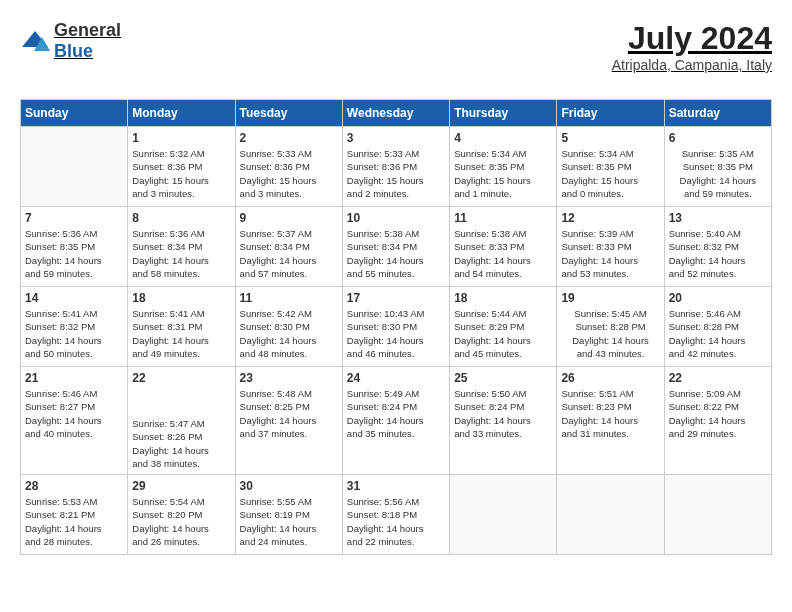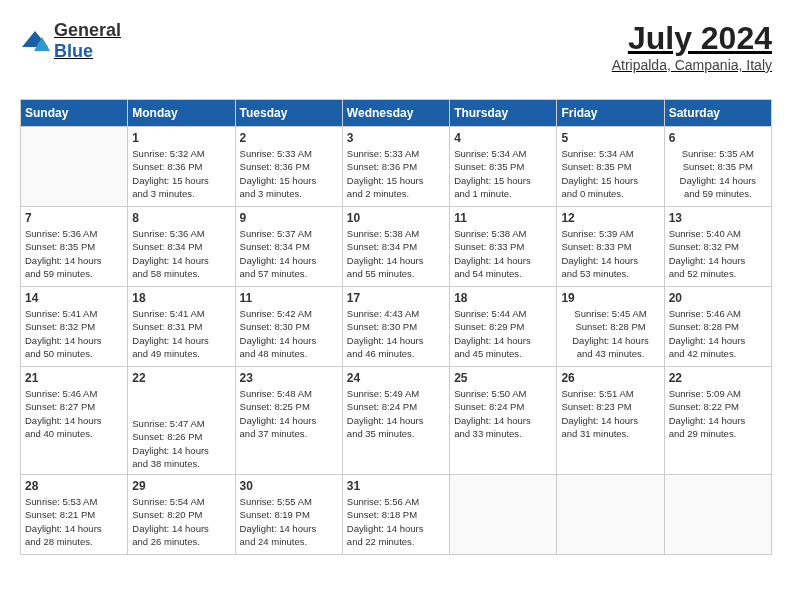--- a/index.html
+++ b/index.html
@@ -221,21 +221,21 @@
         </td>
         <td>
           <span class="day-number">11</span>
           <div class="day-info" style="white-space: pre-line;">Sunrise: 5:42 AM
 Sunset: 8:30 PM
 Daylight: 14 hours
 and 48 minutes.</div>
         </td>
         <td>
           <span class="day-number">17</span>
-          <div class="day-info" style="white-space: pre-line;">Sunrise: 4:43 AM
+          <div class="day-info" style="white-space: pre-line;">Sunrise: 10:43 AM
 Sunset: 8:30 PM
 Daylight: 14 hours
 and 46 minutes.</div>
         </td>
         <td>
           <span class="day-number">18</span>
           <div class="day-info" style="white-space: pre-line;">Sunrise: 5:44 AM
 Sunset: 8:29 PM
 Daylight: 14 hours
 and 45 minutes.</div>

